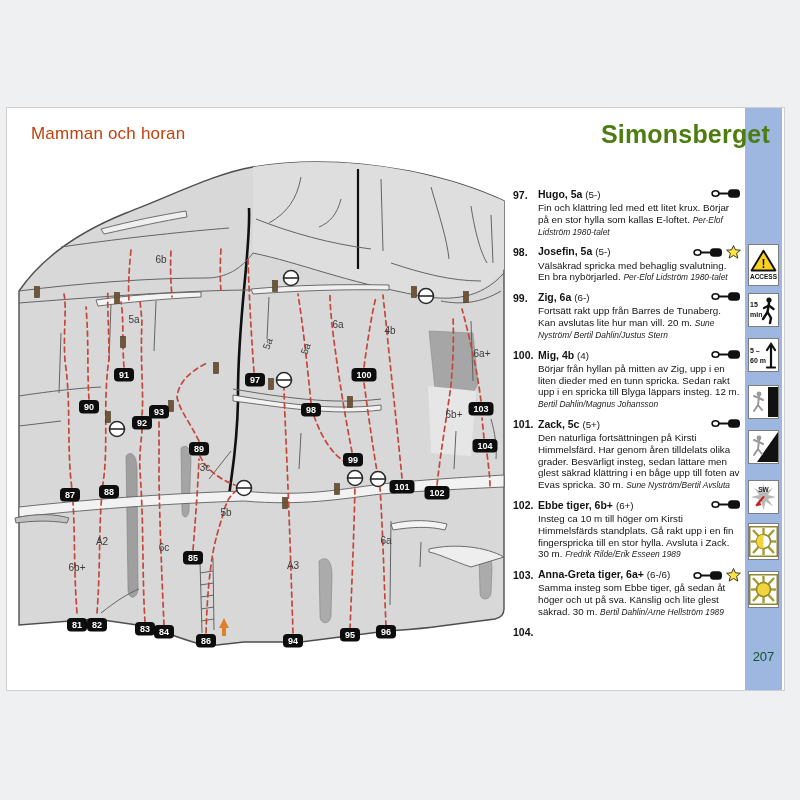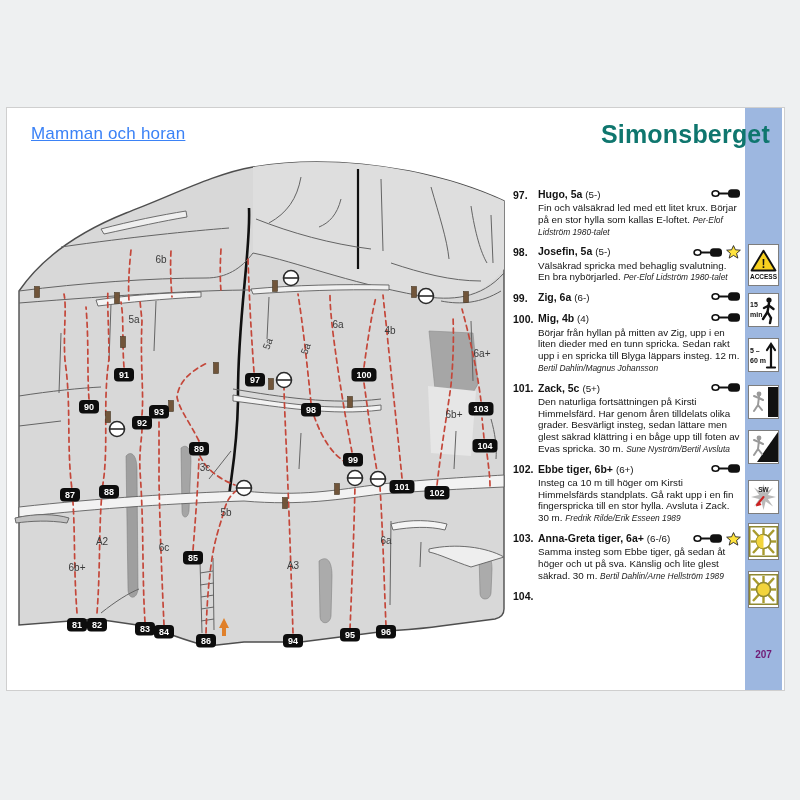--- a/index.html
+++ b/index.html
@@ -8,40 +8,40 @@
     background:#eef0f1;
     font-family:"Liberation Sans", sans-serif;
     overflow:hidden;
   }
   .page{
     position:absolute;left:6px;top:107px;width:779px;height:584px;
     background:#ffffff;border:1px solid #cfcfcf;box-sizing:border-box;
   }
   .left-title{
     position:absolute;left:24px;top:16px;
-    font-size:17px;color:#3b82f6;letter-spacing:.2px;text-decoration:underline;
+    font-size:17px;color:#c2410c;letter-spacing:.2px;
   }
   .right-title{
     position:absolute;right:14px;top:12px;
-    font-size:25px;font-weight:bold;color:#0f766e;z-index:5;letter-spacing:.2px;
+    font-size:25px;font-weight:bold;color:#4d7c0f;z-index:5;letter-spacing:.2px;
   }
   .bluebar{
     position:absolute;left:738px;top:0px;width:37px;height:582px;
     background:var(--blue,#9db7e0);z-index:2;
   }
   .icon-box{
     position:absolute;left:3px;width:31px;background:#fff;
     border:1px solid #7d7d7d;box-sizing:border-box;
     display:flex;align-items:center;justify-content:center;flex-direction:column;
   }
   .icon-box svg{display:block;}
   .access-label{font-size:6.5px;font-weight:bold;color:#111;line-height:1;margin-top:1px;}
   .page-num{
     position:absolute;left:0;width:37px;top:541px;text-align:center;
-    font-size:10px;font-weight:bold;color:#701a75;
+    font-size:13px;font-weight:normal;color:#14532d;
   }
   .topo{position:absolute;left:0;top:0;z-index:1;}
   .routes{
     position:absolute;left:506px;top:80px;width:228px;z-index:3;
     color:#121212;
   }
   .route{display:flex;margin-bottom:8px;}
   .rnum{width:25px;flex:0 0 25px;font-size:10.5px;font-weight:bold;padding-top:.5px;}
   .rcol{flex:1;position:relative;}
   .rhead{font-size:10.5px;line-height:1.25;padding-right:52px;}
@@ -336,21 +336,21 @@
       <div class="route">
         <div class="rnum">97.</div>
         <div class="rcol">
           <div class="rhead"><span class="rname">Hugo, 5a</span> <span class="rpar">(5-)</span><span class="ricons">
               <svg width="30" height="11" viewBox="0 0 30 11">
                 <ellipse cx="4.5" cy="5.5" rx="3.4" ry="2.7" fill="none" stroke="#111" stroke-width="1.6"></ellipse>
                 <line x1="8" y1="5.5" x2="17" y2="5.5" stroke="#111" stroke-width="2"></line>
                 <rect x="17" y="1.2" width="12" height="8.6" rx="3.5" fill="#111"></rect>
               </svg>
             </span></div>
-          <div class="rdesc"><span>Fin och välsäkrad led med ett litet krux. Börjar på en stor hylla som kallas E-loftet.</span> <span class="rcredit">Per-Elof Lidström 1980-talet</span></div>
+          <div class="rdesc"><span>Fin och klättring led med ett litet krux. Börjar på en stor hylla som kallas E-loftet.</span> <span class="rcredit">Per-Elof Lidström 1980-talet</span></div>
         </div>
       </div>
       <div class="route">
         <div class="rnum">98.</div>
         <div class="rcol">
           <div class="rhead"><span class="rname">Josefin, 5a</span> <span class="rpar">(5-)</span><span class="ricons">
               <svg width="30" height="11" viewBox="0 0 30 11">
                 <ellipse cx="4.5" cy="5.5" rx="3.4" ry="2.7" fill="none" stroke="#111" stroke-width="1.6"></ellipse>
                 <line x1="8" y1="5.5" x2="17" y2="5.5" stroke="#111" stroke-width="2"></line>
                 <rect x="17" y="1.2" width="12" height="8.6" rx="3.5" fill="#111"></rect>
@@ -365,20 +365,21 @@
       <div class="route">
         <div class="rnum">99.</div>
         <div class="rcol">
           <div class="rhead"><span class="rname">Zig, 6a</span> <span class="rpar">(6-)</span><span class="ricons">
               <svg width="30" height="11" viewBox="0 0 30 11">
                 <ellipse cx="4.5" cy="5.5" rx="3.4" ry="2.7" fill="none" stroke="#111" stroke-width="1.6"></ellipse>
                 <line x1="8" y1="5.5" x2="17" y2="5.5" stroke="#111" stroke-width="2"></line>
                 <rect x="17" y="1.2" width="12" height="8.6" rx="3.5" fill="#111"></rect>
               </svg>
             </span></div>
+          <div class="rdesc"><span>Fortsätt rakt upp från Barres de Tunaberg. Kan avslutas lite hur man vill. 20 m.</span> <span class="rcredit">Sune Nyström/ Bertil Dahlin/Justus Stern</span></div>
         </div>
       </div>
       <div class="route">
         <div class="rnum">100.</div>
         <div class="rcol">
           <div class="rhead"><span class="rname">Mig, 4b</span> <span class="rpar">(4)</span><span class="ricons">
               <svg width="30" height="11" viewBox="0 0 30 11">
                 <ellipse cx="4.5" cy="5.5" rx="3.4" ry="2.7" fill="none" stroke="#111" stroke-width="1.6"></ellipse>
                 <line x1="8" y1="5.5" x2="17" y2="5.5" stroke="#111" stroke-width="2"></line>
                 <rect x="17" y="1.2" width="12" height="8.6" rx="3.5" fill="#111"></rect>

